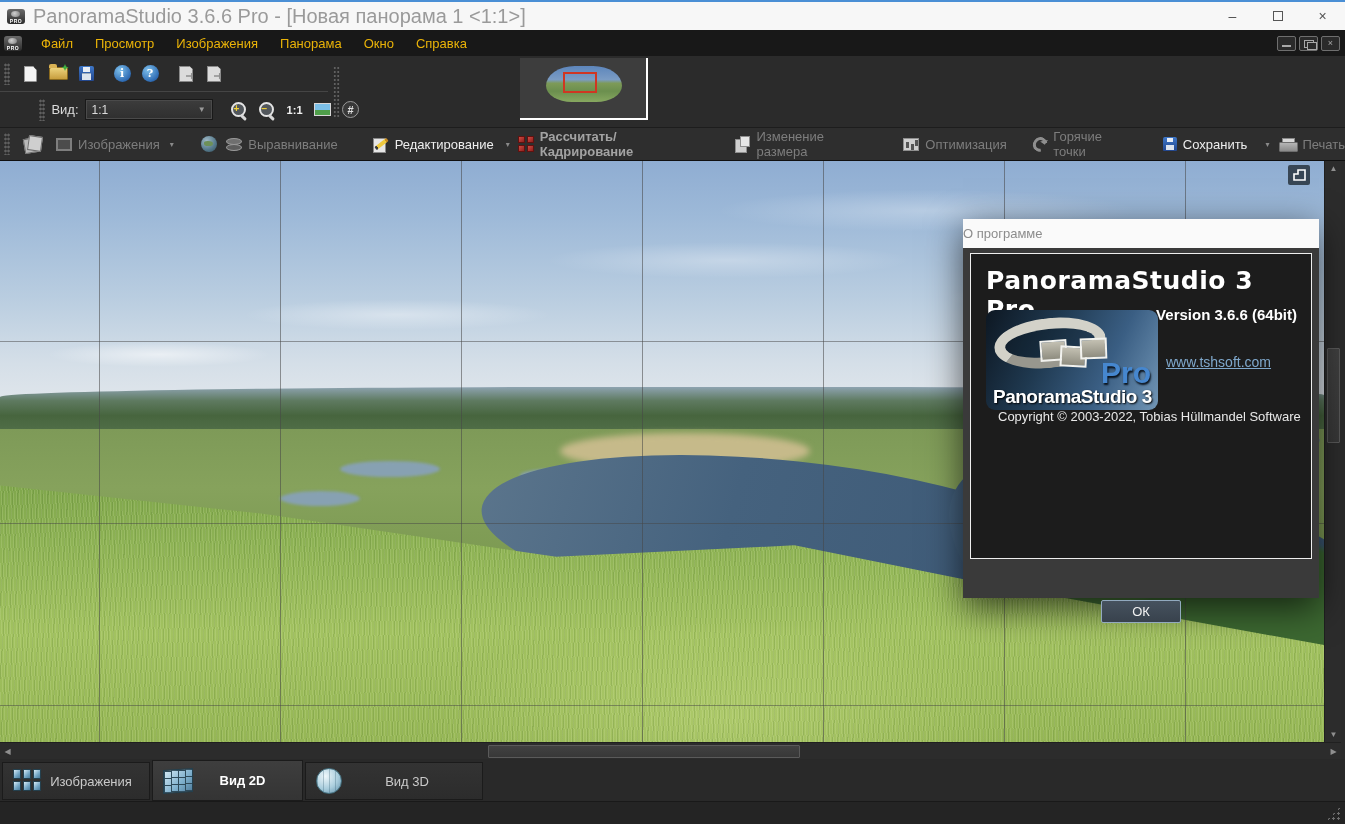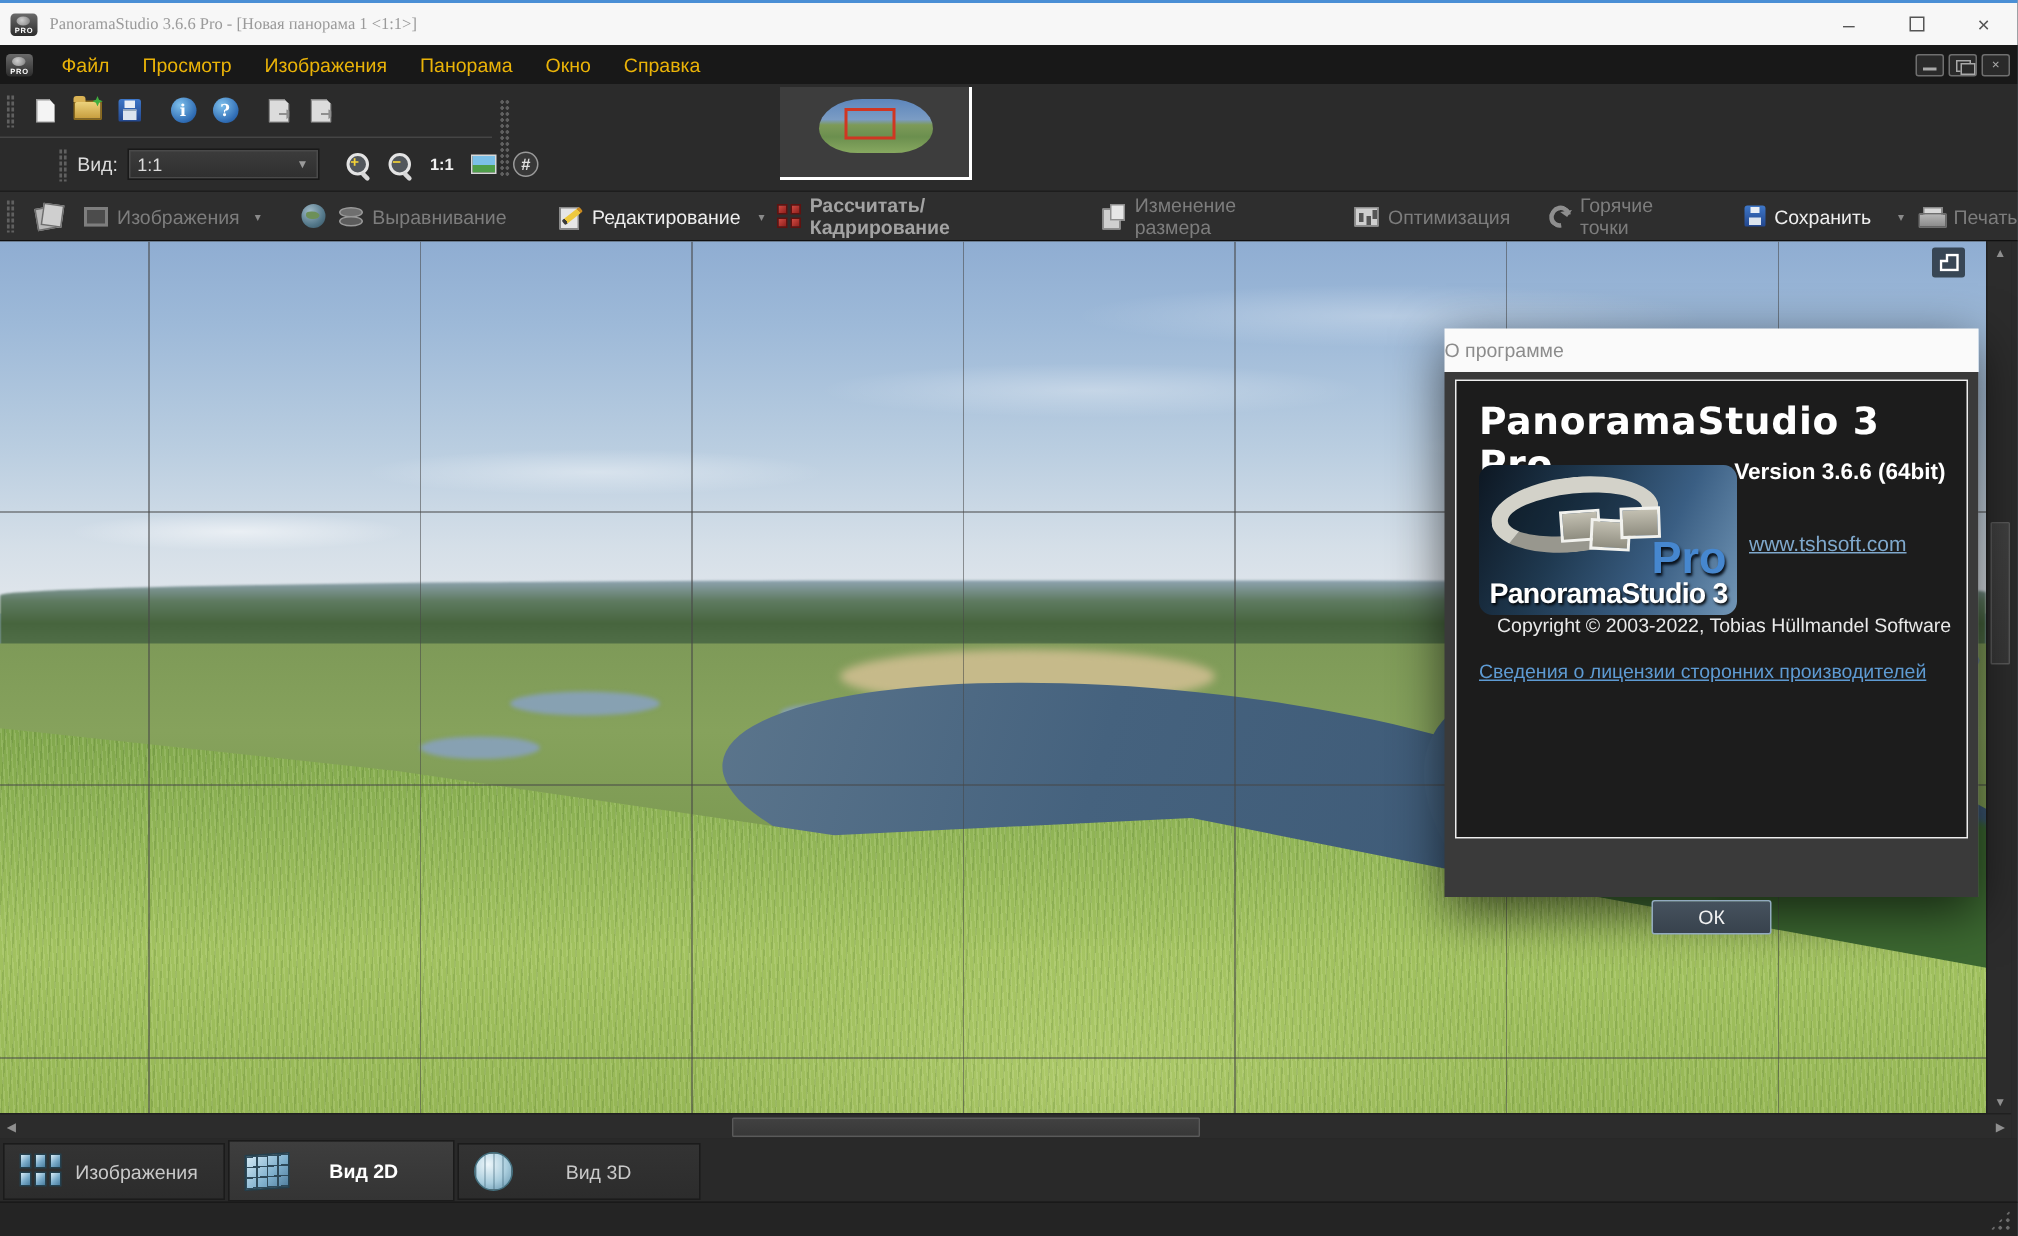--- a/index.html
+++ b/index.html
@@ -8,21 +8,21 @@
 
   
   #titlebar { position:absolute; left:0; top:0; width:1345px; height:30px;
     background:#f7f7f7; border-top:2px solid #4a8fd5; display:flex; align-items:center; }
   .app-icon { width:18px; height:15px; background:linear-gradient(180deg,#6a6a6a,#2c2c2c);
     border-radius:3px; margin:0 8px 0 7px; position:relative; flex:0 0 auto; }
   .app-icon::before { content:""; position:absolute; left:4px; top:2px; width:9px; height:6px;
     border-radius:50%; background:radial-gradient(circle at 40% 40%,#cfcfcf,#7a7a7a); }
   .app-icon::after { content:"PRO"; position:absolute; left:0; right:0; bottom:0;
     font-size:5px; font-weight:bold; color:#ffffff; text-align:center; letter-spacing:.5px; }
-  #title-text { color:#9a9a9a; font-size:11px;font-family:Liberation Serif, serif; }
+  #title-text { color:#9a9a9a; font-size:20px; }
   #win-controls { margin-left:auto; display:flex; height:100%; }
   .win-btn { width:45px; height:100%; display:flex; align-items:center; justify-content:center;
     color:#555; font-size:14px; }
   .maxi-glyph { width:10px; height:10px; border:1px solid #555; display:block; }
 
   
   #menubar { position:absolute; left:0; top:30px; width:1345px; height:26px; background:#181818;
     display:flex; align-items:center; }
   .menu-item { color:#eab308; font-size:13px; padding:0 11px; height:100%;
     display:flex; align-items:center; }
@@ -460,21 +460,21 @@
         <span></span>
         <span></span>
         <span></span>
       </span>
     <span class="tab-label">Изображения</span>
   </div>
   <div class="btab active" style="left:152px;width:151px">
     <span class="tab-ico tab-2d-ico"></span>
     <span class="tab-label">Вид 2D</span>
   </div>
-  <div class="btab" style="left:305px;width:162px">
+  <div class="btab" style="left:305px;width:178px">
     <span class="tab-ico tab-3d-ico"></span>
     <span class="tab-label">Вид 3D</span>
   </div>
 </div>
 
 <div id="statusbar">
   <div id="resize-grip"></div>
 </div>
 
 <div id="dialog">
@@ -488,17 +488,16 @@
         <div class="logo-ring"></div>
         <div class="logo-tile" style="left:54px;top:30px;transform:rotate(-4deg)"></div>
         <div class="logo-tile" style="left:74px;top:36px;transform:rotate(3deg)"></div>
         <div class="logo-tile" style="left:94px;top:28px;transform:rotate(-2deg)"></div>
         <div id="dlg-logo-pro">Pro</div>
         <div id="dlg-logo-title">PanoramaStudio 3</div>
       </div>
       <div id="dlg-version">Version 3.6.6 (64bit)</div>
       <a id="dlg-website">www.tshsoft.com</a>
       <div id="dlg-copyright">Copyright © 2003-2022, Tobias Hüllmandel Software</div>
-      <a id="dlg-license">Сведения о лицензии сторонних производителей</a>
     </div>
     <div id="dlg-ok">ОК</div>
   </div>
 </div>
 
 </body></html>

